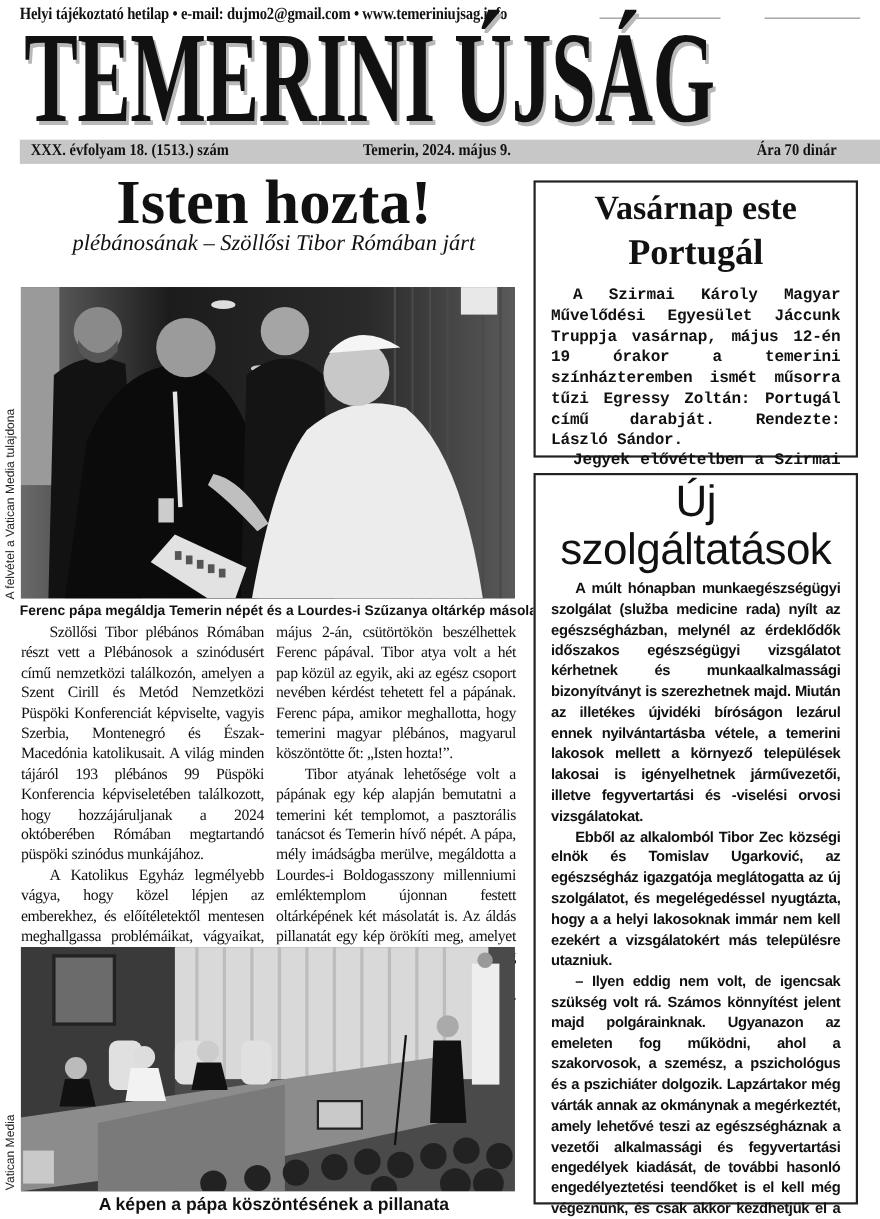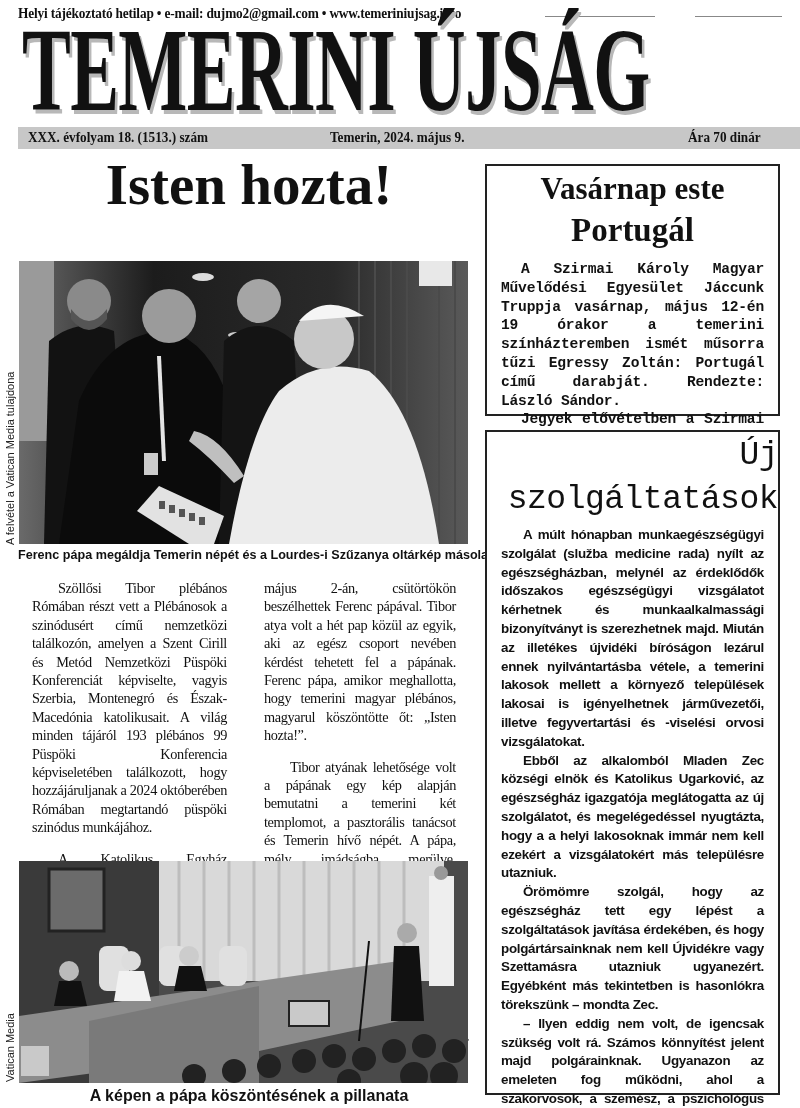--- a/index.html
+++ b/index.html
@@ -9,47 +9,48 @@
   .rule-top{top:16px;height:1px;background:#888;}
   .masthead{left:22px;top:10px;width:760px;height:122px;font-family:"Liberation Serif",serif;font-weight:bold;font-size:118px;line-height:122px;white-space:nowrap;color:#111;text-shadow:4px 4px 0 #b8b8b8;transform:scaleX(0.62);transform-origin:left top;letter-spacing:-1px;}
   .infobar{left:18px;top:127px;width:796px;height:22px;background:#c7c7c7;}
   .infobar span{position:absolute;top:2px;font-size:15px;font-weight:bold;white-space:nowrap;transform:scaleX(0.88);transform-origin:left top;}
   .headline{left:18px;top:160px;width:462px;text-align:center;font-size:57px;font-weight:bold;line-height:50px;}
   .subhead{left:18px;top:210px;width:462px;text-align:center;font-size:20.5px;font-style:italic;line-height:23px;}
   .photo{background:#333;overflow:hidden;}
   .credit{font-family:"Liberation Sans",sans-serif;font-size:11px;white-space:nowrap;transform:rotate(-90deg);transform-origin:left top;color:#222;}
   .caption{font-family:"Liberation Sans",sans-serif;font-weight:bold;font-size:12.6px;white-space:nowrap;text-align:center;}
   .col{font-size:14.3px;line-height:18.4px;text-align:justify;font-family:"Liberation Serif",serif;letter-spacing:-0.35px;}
-  .col p{margin:13px;text-indent:26px;}
+  .col p{margin:0;text-indent:26px;}
   .col p.noind{text-indent:0;}
   .sig{font-weight:bold;text-align:right;font-size:14px;}
   .box{border:2px solid #222;box-sizing:border-box;background:#fff;}
   .box1-h1{font-size:31px;font-weight:bold;text-align:center;line-height:34px;}
   .box1-h2{font-size:33px;font-weight:bold;text-align:center;line-height:48px;}
   .box1-body{font-size:14.6px;line-height:18.8px;font-weight:bold;text-align:justify;padding:0 14px;letter-spacing:-0.2px;}
   .box1-body p{margin:0;text-indent:20px;font-family:Liberation Mono, monospace;}
-  .box2-h{font-family:Liberation Mono, monospace;font-size:33px;text-align:right;line-height:44px;letter-spacing:-0.5px;}
+  .box2-h{font-family:Liberation Sans, sans-serif;font-size:40px;text-align:center;line-height:44px;letter-spacing:-0.5px;}
   .box2-body{font-family:"Liberation Sans",sans-serif;font-size:13.4px;line-height:18.8px;font-weight:bold;text-align:justify;padding:0 14px;letter-spacing:-0.3px;}
   .box2-body p{margin:0;text-indent:22px;}
 </style>
 </head>
 <body>
 
 <div class="abs tagline">Helyi tájékoztató hetilap • e-mail: dujmo2@gmail.com • www.temeriniujsag.info</div>
 <div class="abs rule-top" style="left:545px;width:110px;"></div>
 <div class="abs rule-top" style="left:695px;width:87px;"></div>
 <div class="abs infobar">
   <span style="left:10px;">XXX. évfolyam 18. (1513.) szám</span>
   <span style="left:312px;">Temerin, 2024. május 9.</span>
   <span style="left:670px;">Ára 70 dinár</span>
 </div>
 <div class="abs masthead">TEMERINI ÚJSÁG</div>
 
 <div class="abs headline">Isten hozta!</div>
 <div class="abs subhead">
+  <div>plébánosának – Szöllősi Tibor Rómában járt</div>
 </div>
 
 <div class="abs photo" style="left:19px;top:261px;width:449px;height:283px;">
   <svg width="449" height="283" viewBox="0 0 449 283">
     <defs>
       <linearGradient id="bg1" x1="0" x2="1">
         <stop offset="0" stop-color="#6a6a6a"></stop>
           <stop offset="0.3" stop-color="#1c1c1c"></stop>
           <stop offset="0.7" stop-color="#2a2a2a"></stop>
           <stop offset="1" stop-color="#5a5a5a"></stop>
@@ -175,18 +176,17 @@
   <div class="box1-body" style="margin-top:6px;">
     <p>A Szirmai Károly Magyar Művelődési Egyesület Jáccunk Truppja vasárnap, május 12-én 19 órakor a temerini színházteremben ismét műsorra tűzi Egressy Zoltán: Portugál című darabját. Rendezte: László Sándor.</p>
     <p>Jegyek elővételben a Szirmai Károly MME klubhelyiségében csütörtökön, pénteken, szombaton 19–21 óráig és vasárnap az előadás előtt 300 dináros áron vásárolhatóak.</p>
   </div>
 </div>
 
 <div class="abs box" style="left:485px;top:430px;width:295px;height:665px;">
   <div class="box2-h" style="margin-top:2px;">Új szolgáltatások</div>
   <div class="box2-body" style="margin-top:4px;">
     <p>A múlt hónapban munkaegészségügyi szolgálat (služba medicine rada) nyílt az egészségházban, melynél az érdeklődők időszakos egészségügyi vizsgálatot kérhetnek és munkaalkalmassági bizonyítványt is szerezhetnek majd. Miután az illetékes újvidéki bíróságon lezárul ennek nyilvántartásba vétele, a temerini lakosok mellett a környező települések lakosai is igényelhetnek járművezetői, illetve fegyvertartási és -viselési orvosi vizsgálatokat.</p>
-    <p>Ebből az alkalomból Mladen Zec községi elnök és Katolikus Ugarković, az egészségház igazgatója meglátogatta az új szolgálatot, és megelégedéssel nyugtázta, hogy a a helyi lakosoknak immár nem kell ezekért a vizsgálatokért más településre utazniuk.</p>
-    <p>Örömömre szolgál, hogy az egészségház tett egy lépést a szolgáltatások javítása érdekében, és hogy polgártársainknak nem kell Újvidékre vagy Szettamásra utazniuk ugyanezért. Egyébként más tekintetben is hasonlókra törekszünk – mondta Zec.</p>
+    <p>Ebből az alkalomból Tibor Zec községi elnök és Tomislav Ugarković, az egészségház igazgatója meglátogatta az új szolgálatot, és megelégedéssel nyugtázta, hogy a a helyi lakosoknak immár nem kell ezekért a vizsgálatokért más településre utazniuk.</p>
     <p>– Ilyen eddig nem volt, de igencsak szükség volt rá. Számos könnyítést jelent majd polgárainknak. Ugyanazon az emeleten fog működni, ahol a szakorvosok, a szemész, a pszichológus és a pszichiáter dolgozik. Lapzártakor még várták annak az okmánynak a megérkeztét, amely lehetővé teszi az egészségháznak a vezetői alkalmassági és fegyvertartási engedélyek kiadását, de további hasonló engedélyeztetési teendőket is el kell még végeznünk, és csak akkor kezdhetjük el a munkát ezen az osztályon – mondta Tomislav Ugarković igazgató.</p>
 
   </div>
 </div>
 
 </body></html>

